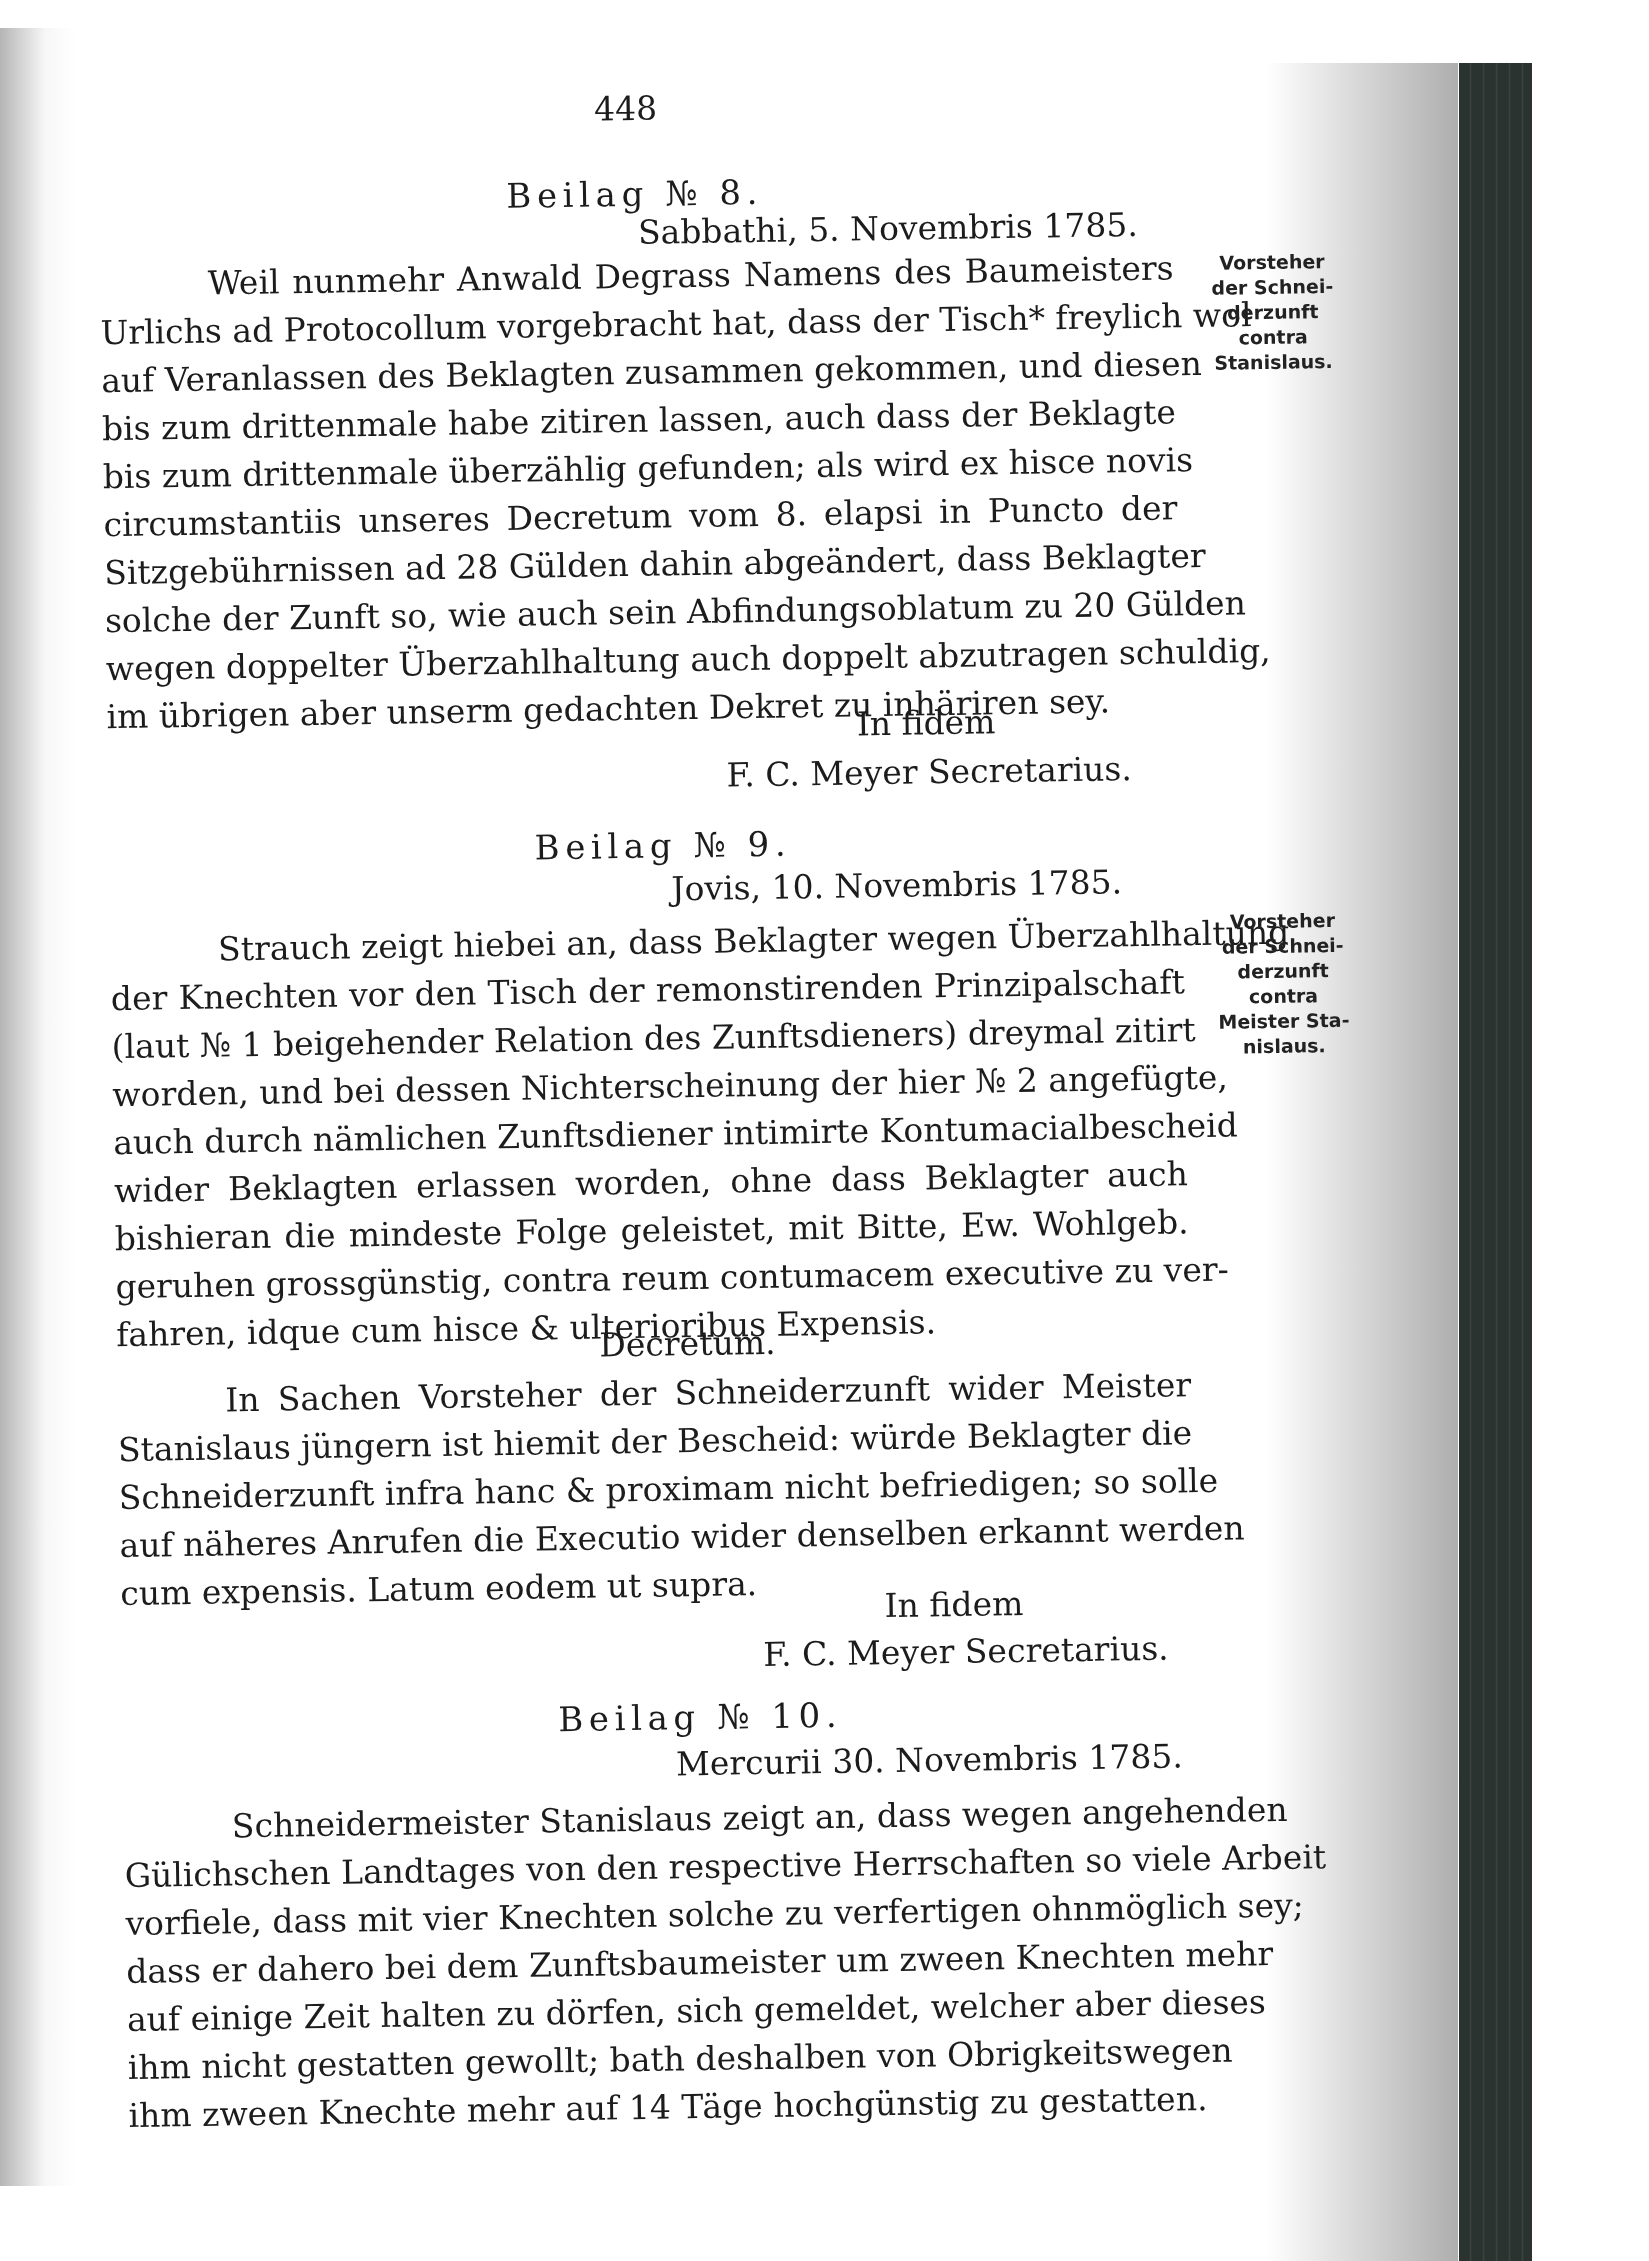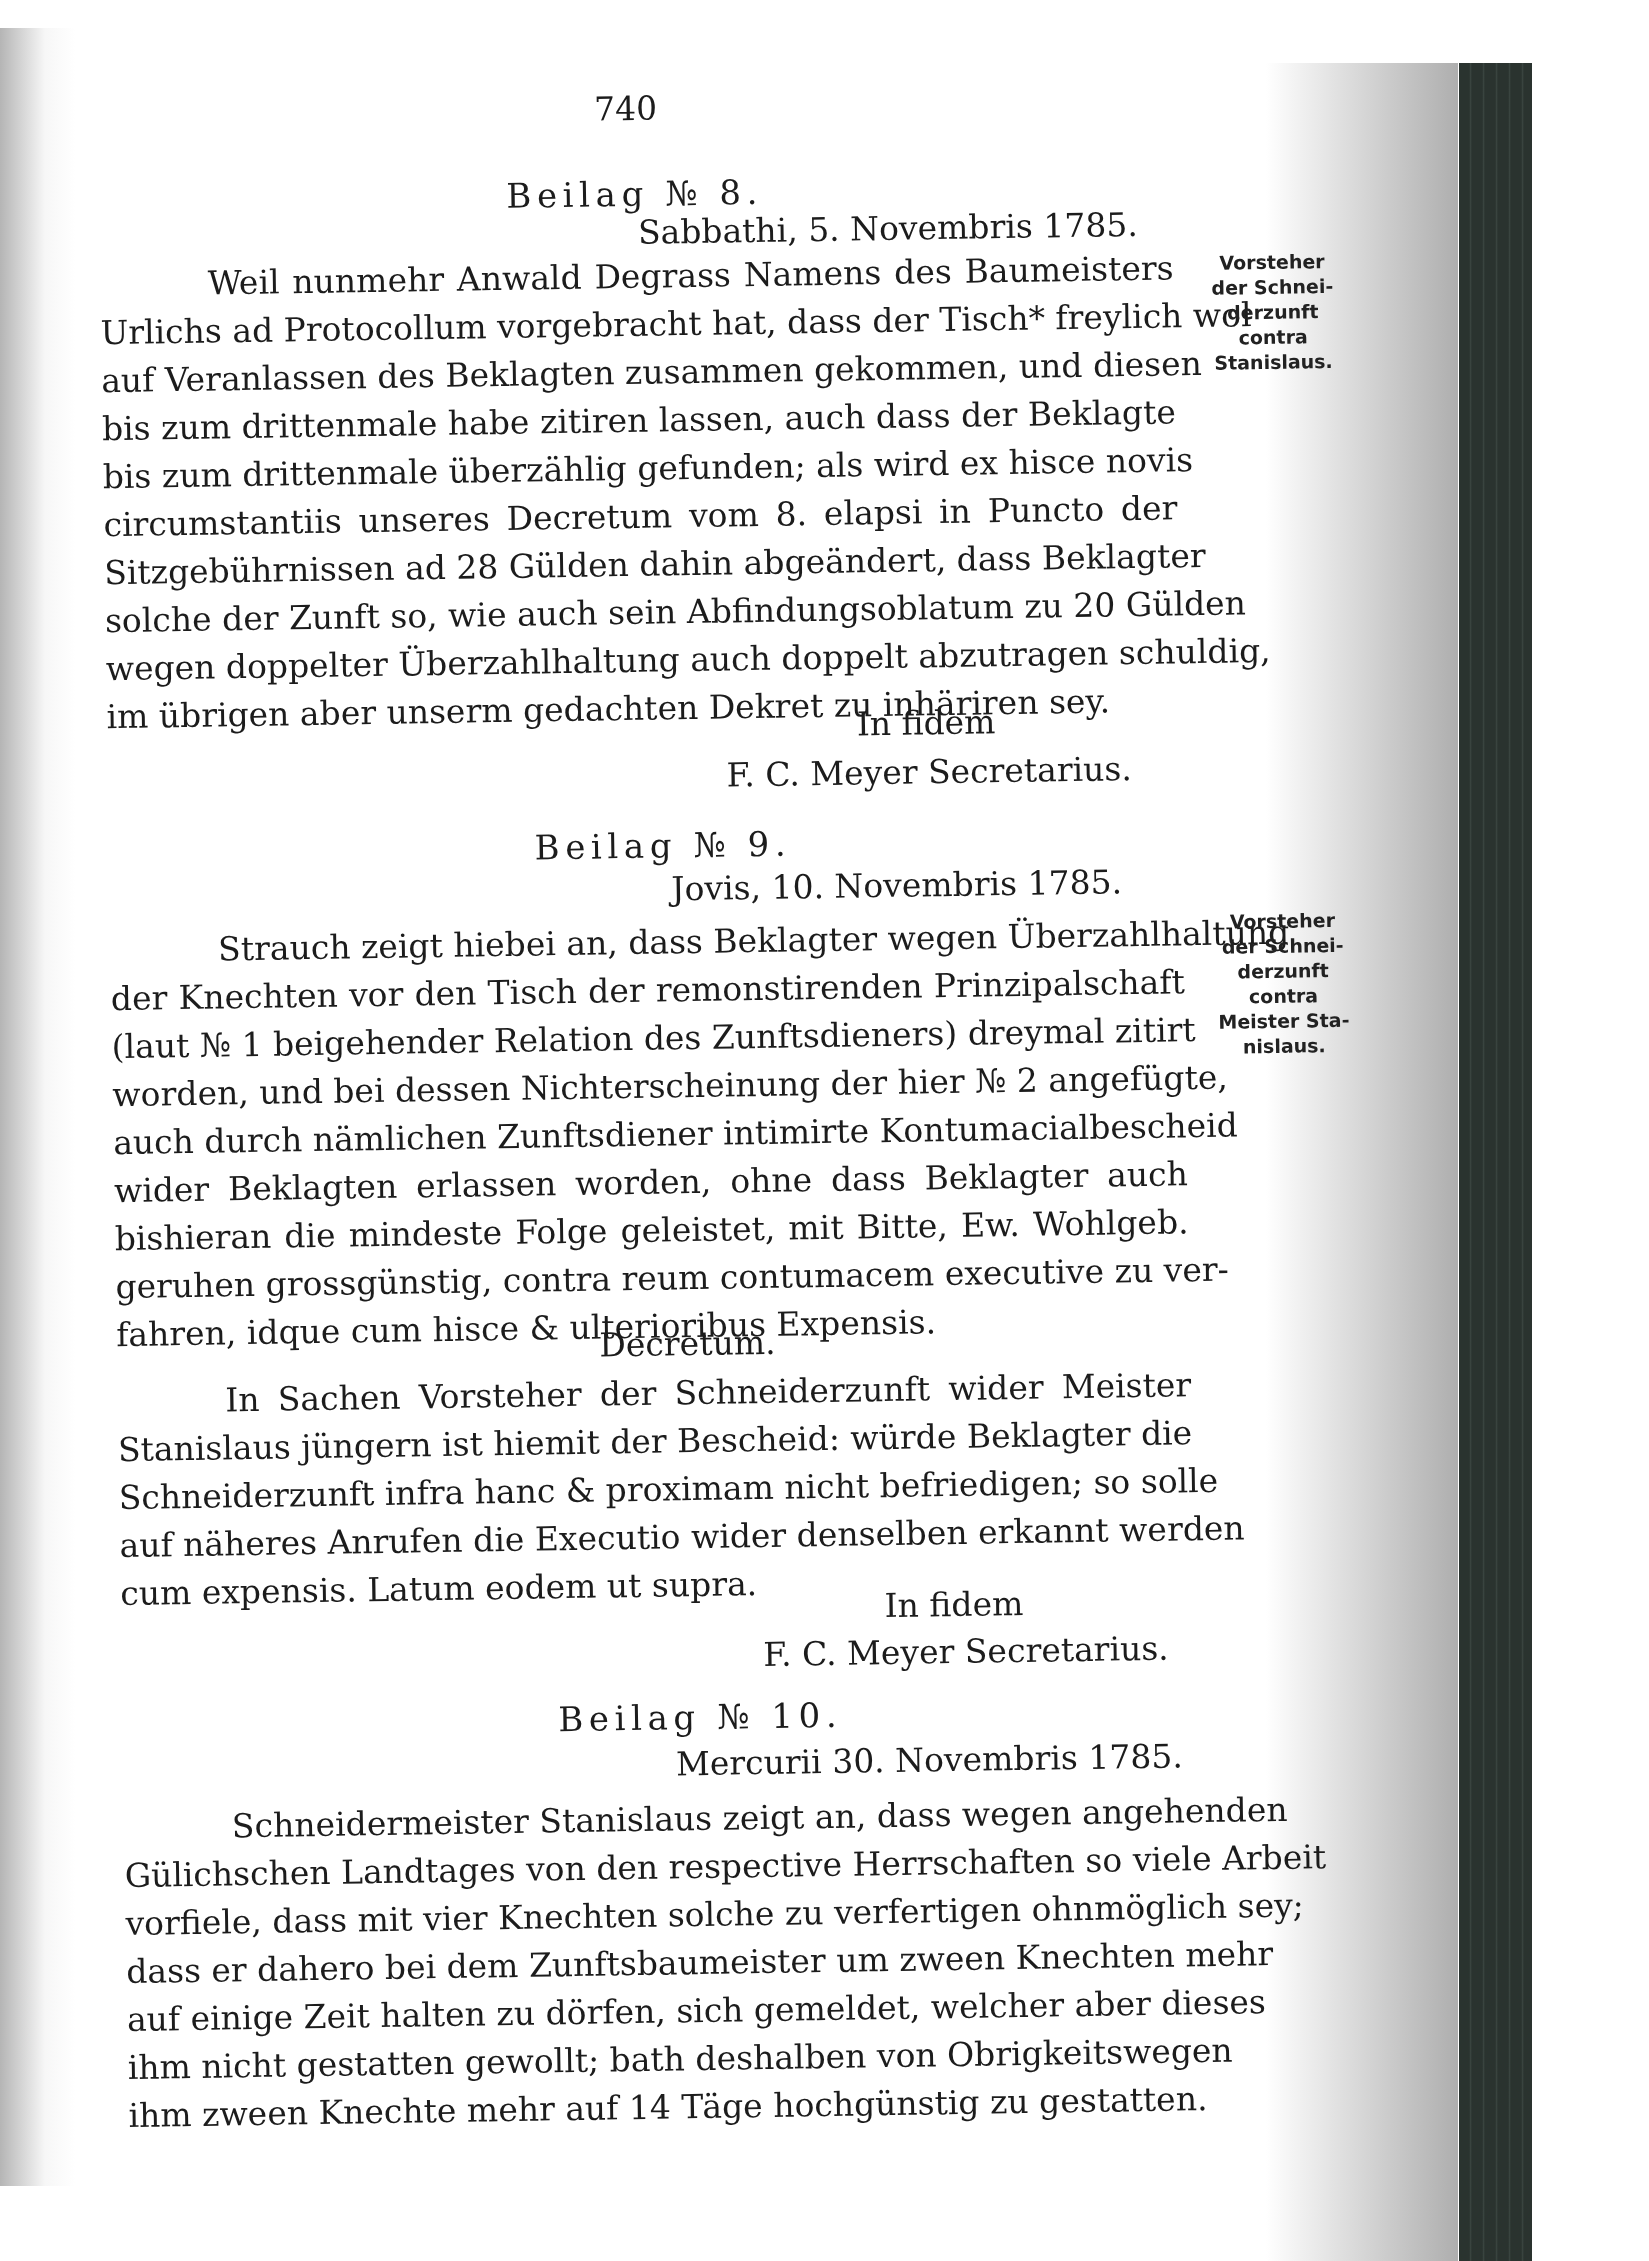--- a/index.html
+++ b/index.html
@@ -45,21 +45,21 @@
 </style>
 </head>
 <body>
 
 <div class="left-shadow"></div>
 <div class="gutter-shade"></div>
 <div class="spine"></div>
 
 <div class="page">
 
-  <div class="pagenum">740</div>
+  <div class="pagenum">448</div>
 
   <div class="heading" style="left:521px; top:174px;">Beilag № 8.</div>
   <div class="dateline" style="left:652px; top:213px;">Sabbathi, 5. Novembris 1785.</div>
 
   <div class="para" style="top:253px;">
     <span class="line indent">Weil nunmehr Anwald Degrass Namens des Baumeisters</span>
     <span class="line">Urlichs ad Protocollum vorgebracht hat, dass der Tisch* freylich wol</span>
     <span class="line">auf Veranlassen des Beklagten zusammen gekommen, und diesen</span>
     <span class="line">bis zum drittenmale habe zitiren lassen, auch dass der Beklagte</span>
     <span class="line">bis zum drittenmale überzählig gefunden; als wird ex hisce novis</span>

